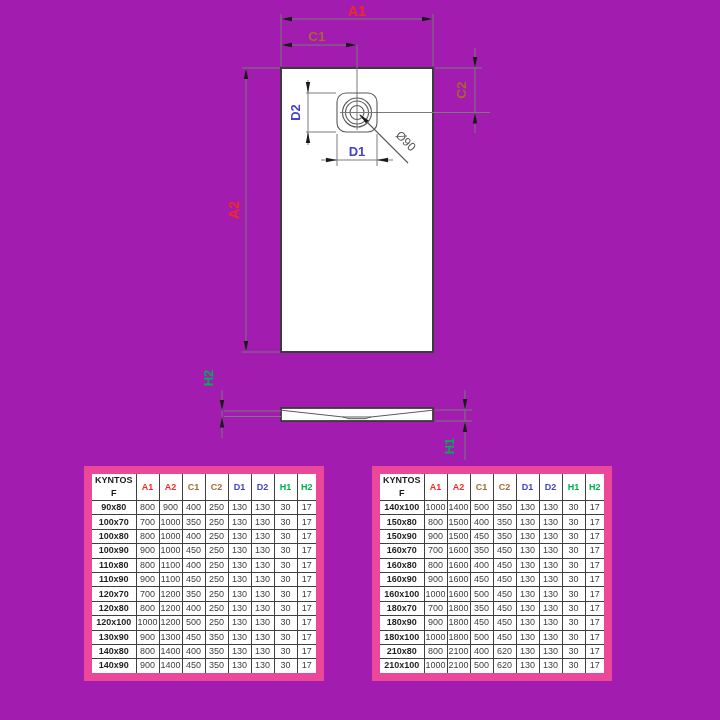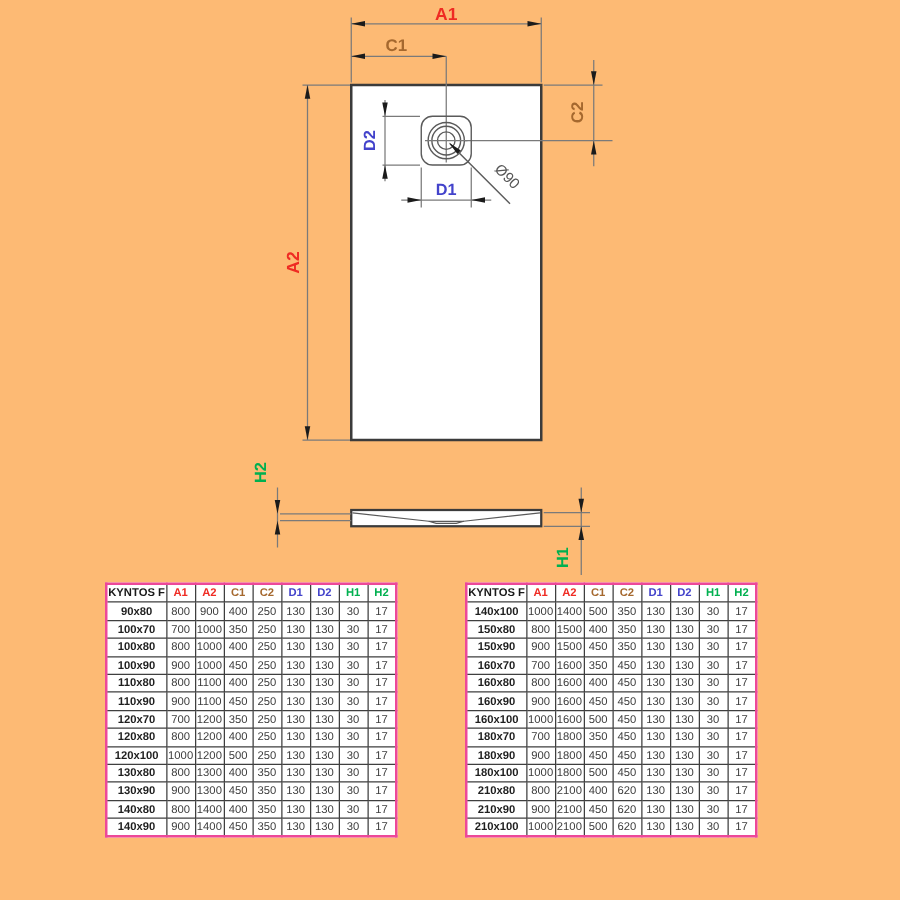--- a/index.html
+++ b/index.html
@@ -1,27 +1,27 @@
 <!DOCTYPE html>
 <html><head>
 <meta charset="utf-8">
 <style>
   html,body{margin:0;padding:0;background:#ffffff;}
-  .canvas{position:relative;width:720px;height:720px;background:#fdba74;overflow:hidden;
+  .canvas{position:relative;width:720px;height:720px;background:#a21caf;overflow:hidden;
           font-family:"Liberation Sans",sans-serif;}
   svg text{font-family:"Liberation Sans",sans-serif;font-weight:bold;}
   svg text.leader-label{font-weight:normal;}
   .thin{stroke:#7a7a7a;stroke-width:1;fill:none;}
   .mid{stroke:#5a5a5a;stroke-width:1.1;fill:none;}
   .outline{stroke:#3b3b3b;stroke-width:2;fill:#ffffff;}
   .arrow{fill:#1b1b1b;stroke:none;}
   .tbl{position:absolute;top:466px;}
   .tbl.left{left:84px;}
   .tbl.right{left:372px;}
-  table{border-collapse:collapse;table-layout:fixed;width:232px;border:2px solid #ec4899;
+  table{border-collapse:collapse;table-layout:fixed;width:232px;border:8px solid #ec4899;
         font-size:9px;color:#3d3d3d;background:#ffffff;}
   col.size{width:48px;}
   col.val{width:23px;}
   th,td{border:1px solid #3f3f3f;text-align:center;vertical-align:middle;
         padding:0;height:13.4px;line-height:13px;overflow:hidden;}
   th{font-weight:bold;}
   td:first-child{font-weight:bold;color:#1f1f1f;}
 </style>
 </head>
 <body>
@@ -244,31 +244,20 @@
             <td>1000</td>
             <td>1200</td>
             <td>500</td>
             <td>250</td>
             <td>130</td>
             <td>130</td>
             <td>30</td>
             <td>17</td>
           </tr>
           <tr>
-            <td>130x80</td>
-            <td>800</td>
-            <td>1300</td>
-            <td>400</td>
-            <td>350</td>
-            <td>130</td>
-            <td>130</td>
-            <td>30</td>
-            <td>17</td>
-          </tr>
-          <tr>
             <td>130x90</td>
             <td>900</td>
             <td>1300</td>
             <td>450</td>
             <td>350</td>
             <td>130</td>
             <td>130</td>
             <td>30</td>
             <td>17</td>
           </tr>
@@ -441,31 +430,20 @@
             <td>800</td>
             <td>2100</td>
             <td>400</td>
             <td>620</td>
             <td>130</td>
             <td>130</td>
             <td>30</td>
             <td>17</td>
           </tr>
           <tr>
-            <td>210x90</td>
-            <td>900</td>
-            <td>2100</td>
-            <td>450</td>
-            <td>620</td>
-            <td>130</td>
-            <td>130</td>
-            <td>30</td>
-            <td>17</td>
-          </tr>
-          <tr>
             <td>210x100</td>
             <td>1000</td>
             <td>2100</td>
             <td>500</td>
             <td>620</td>
             <td>130</td>
             <td>130</td>
             <td>30</td>
             <td>17</td>
           </tr>

